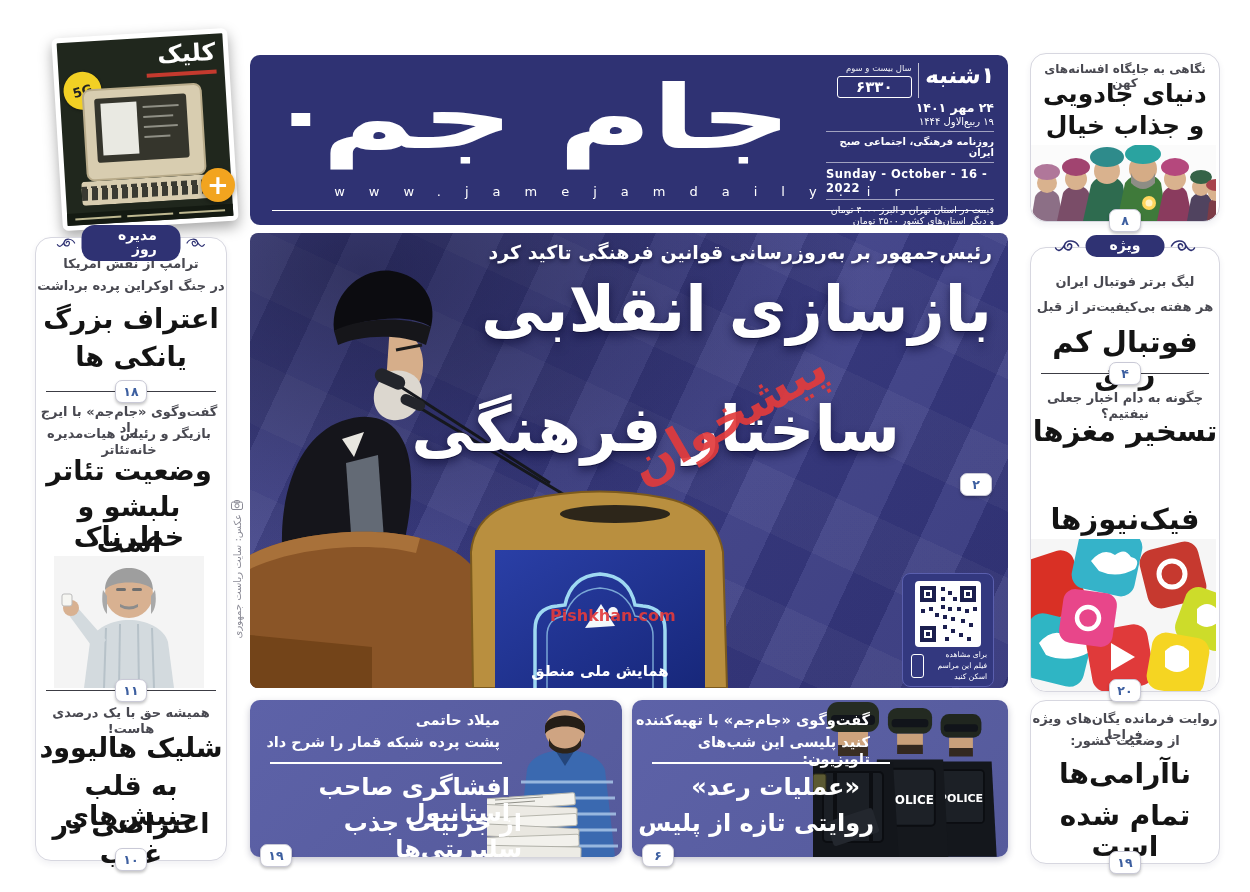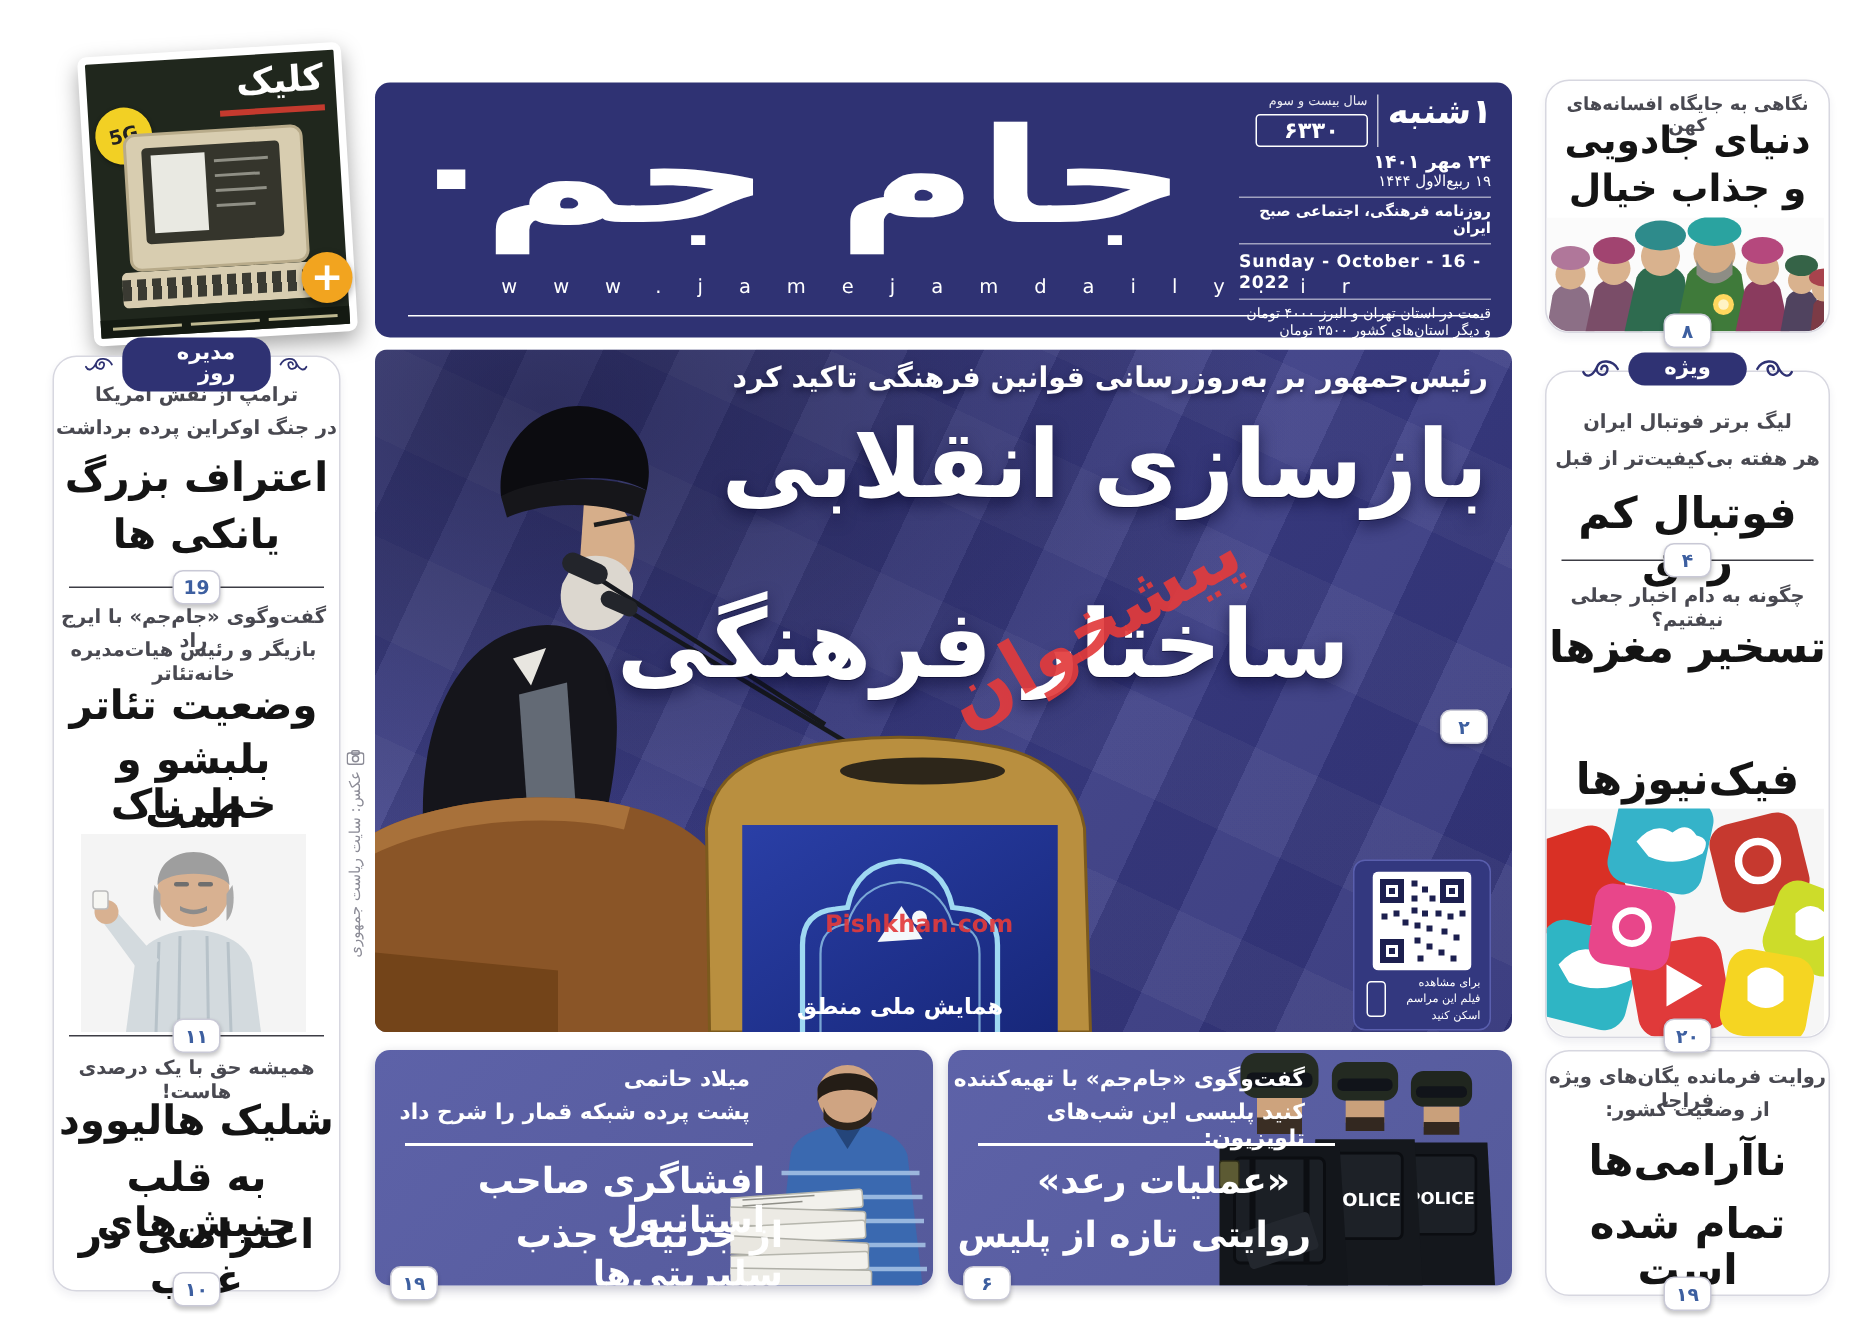--- a/index.html
+++ b/index.html
@@ -347,21 +347,21 @@
         </svg>
     </div>
 
     <div class="abs" style="left:0;right:0;top:0;height:153px;">
       <div class="abs kick fa" style="top:18px;">ترامپ از نقش آمریکا</div>
       <div class="abs kick fa" style="top:40px;">در جنگ اوکراین پرده برداشت</div>
       <div class="abs hl fa" style="top:66px;font-size:27px;">اعتراف بزرگ</div>
       <div class="abs hl fa" style="top:104px;font-size:27px;">یانکی ها</div>
     </div>
     <div class="abs divline" style="top:153px;"></div>
-    <span class="pbadge abs center-x" style="top:142px;">19</span>
+    <span class="pbadge abs center-x" style="top:142px;">۱۸</span>
 
     <div class="abs" style="left:0;right:4px;top:156px;height:296px;">
       <div class="abs kick fa" style="top:10px;">گفت‌وگوی «جام‌جم» با ایرج راد</div>
       <div class="abs kick fa" style="top:32px;">بازیگر و رئیس هیات‌مدیره خانه‌تئاتر</div>
       <div class="abs hl fa" style="top:62px;font-size:27px;">وضعیت تئاتر</div>
       <div class="abs hl fa" style="top:98px;font-size:27px;">بلبشو و خطرناک</div>
       <div class="abs hl fa" style="top:134px;font-size:27px;">است</div>
       <svg class="abs center-x" style="top:162px;" width="150" height="132" viewBox="0 0 150 132">
         <rect width="150" height="132" fill="#f4f4f4"></rect>
         <path d="M30,132 L36,86 C40,72 58,64 75,64 C92,64 110,72 114,86 L120,132 Z" fill="#d3dade"></path>

